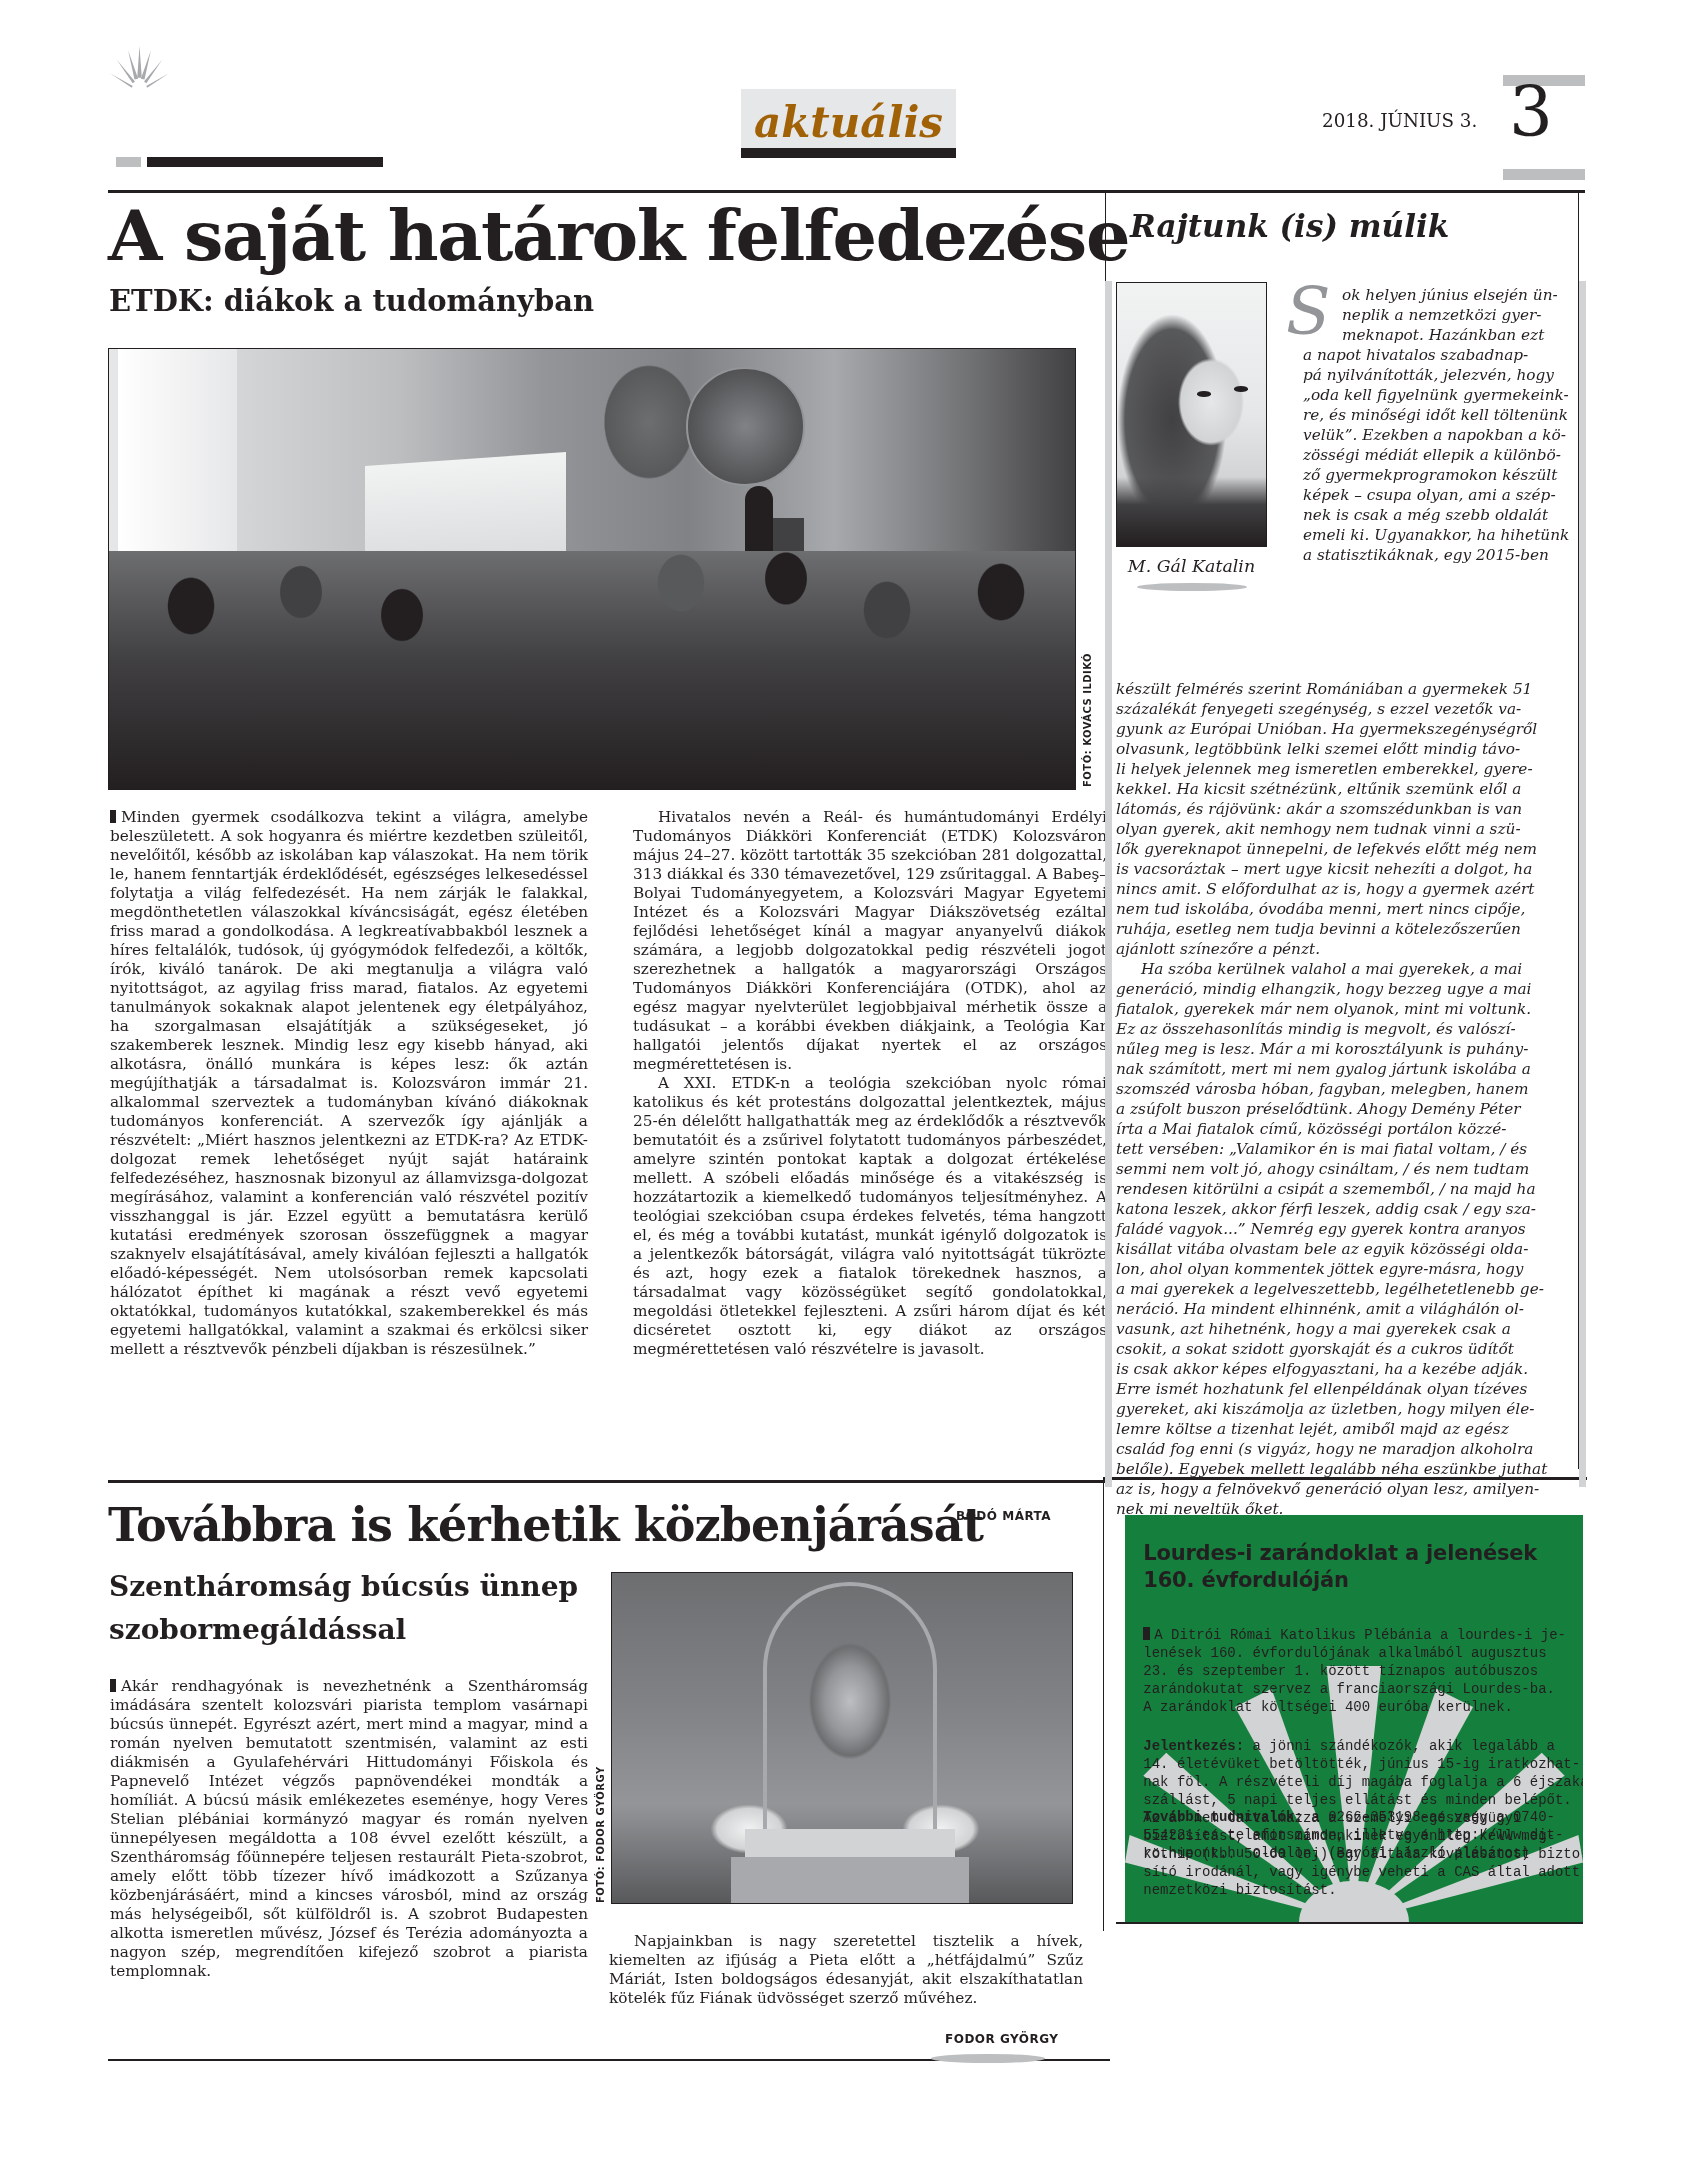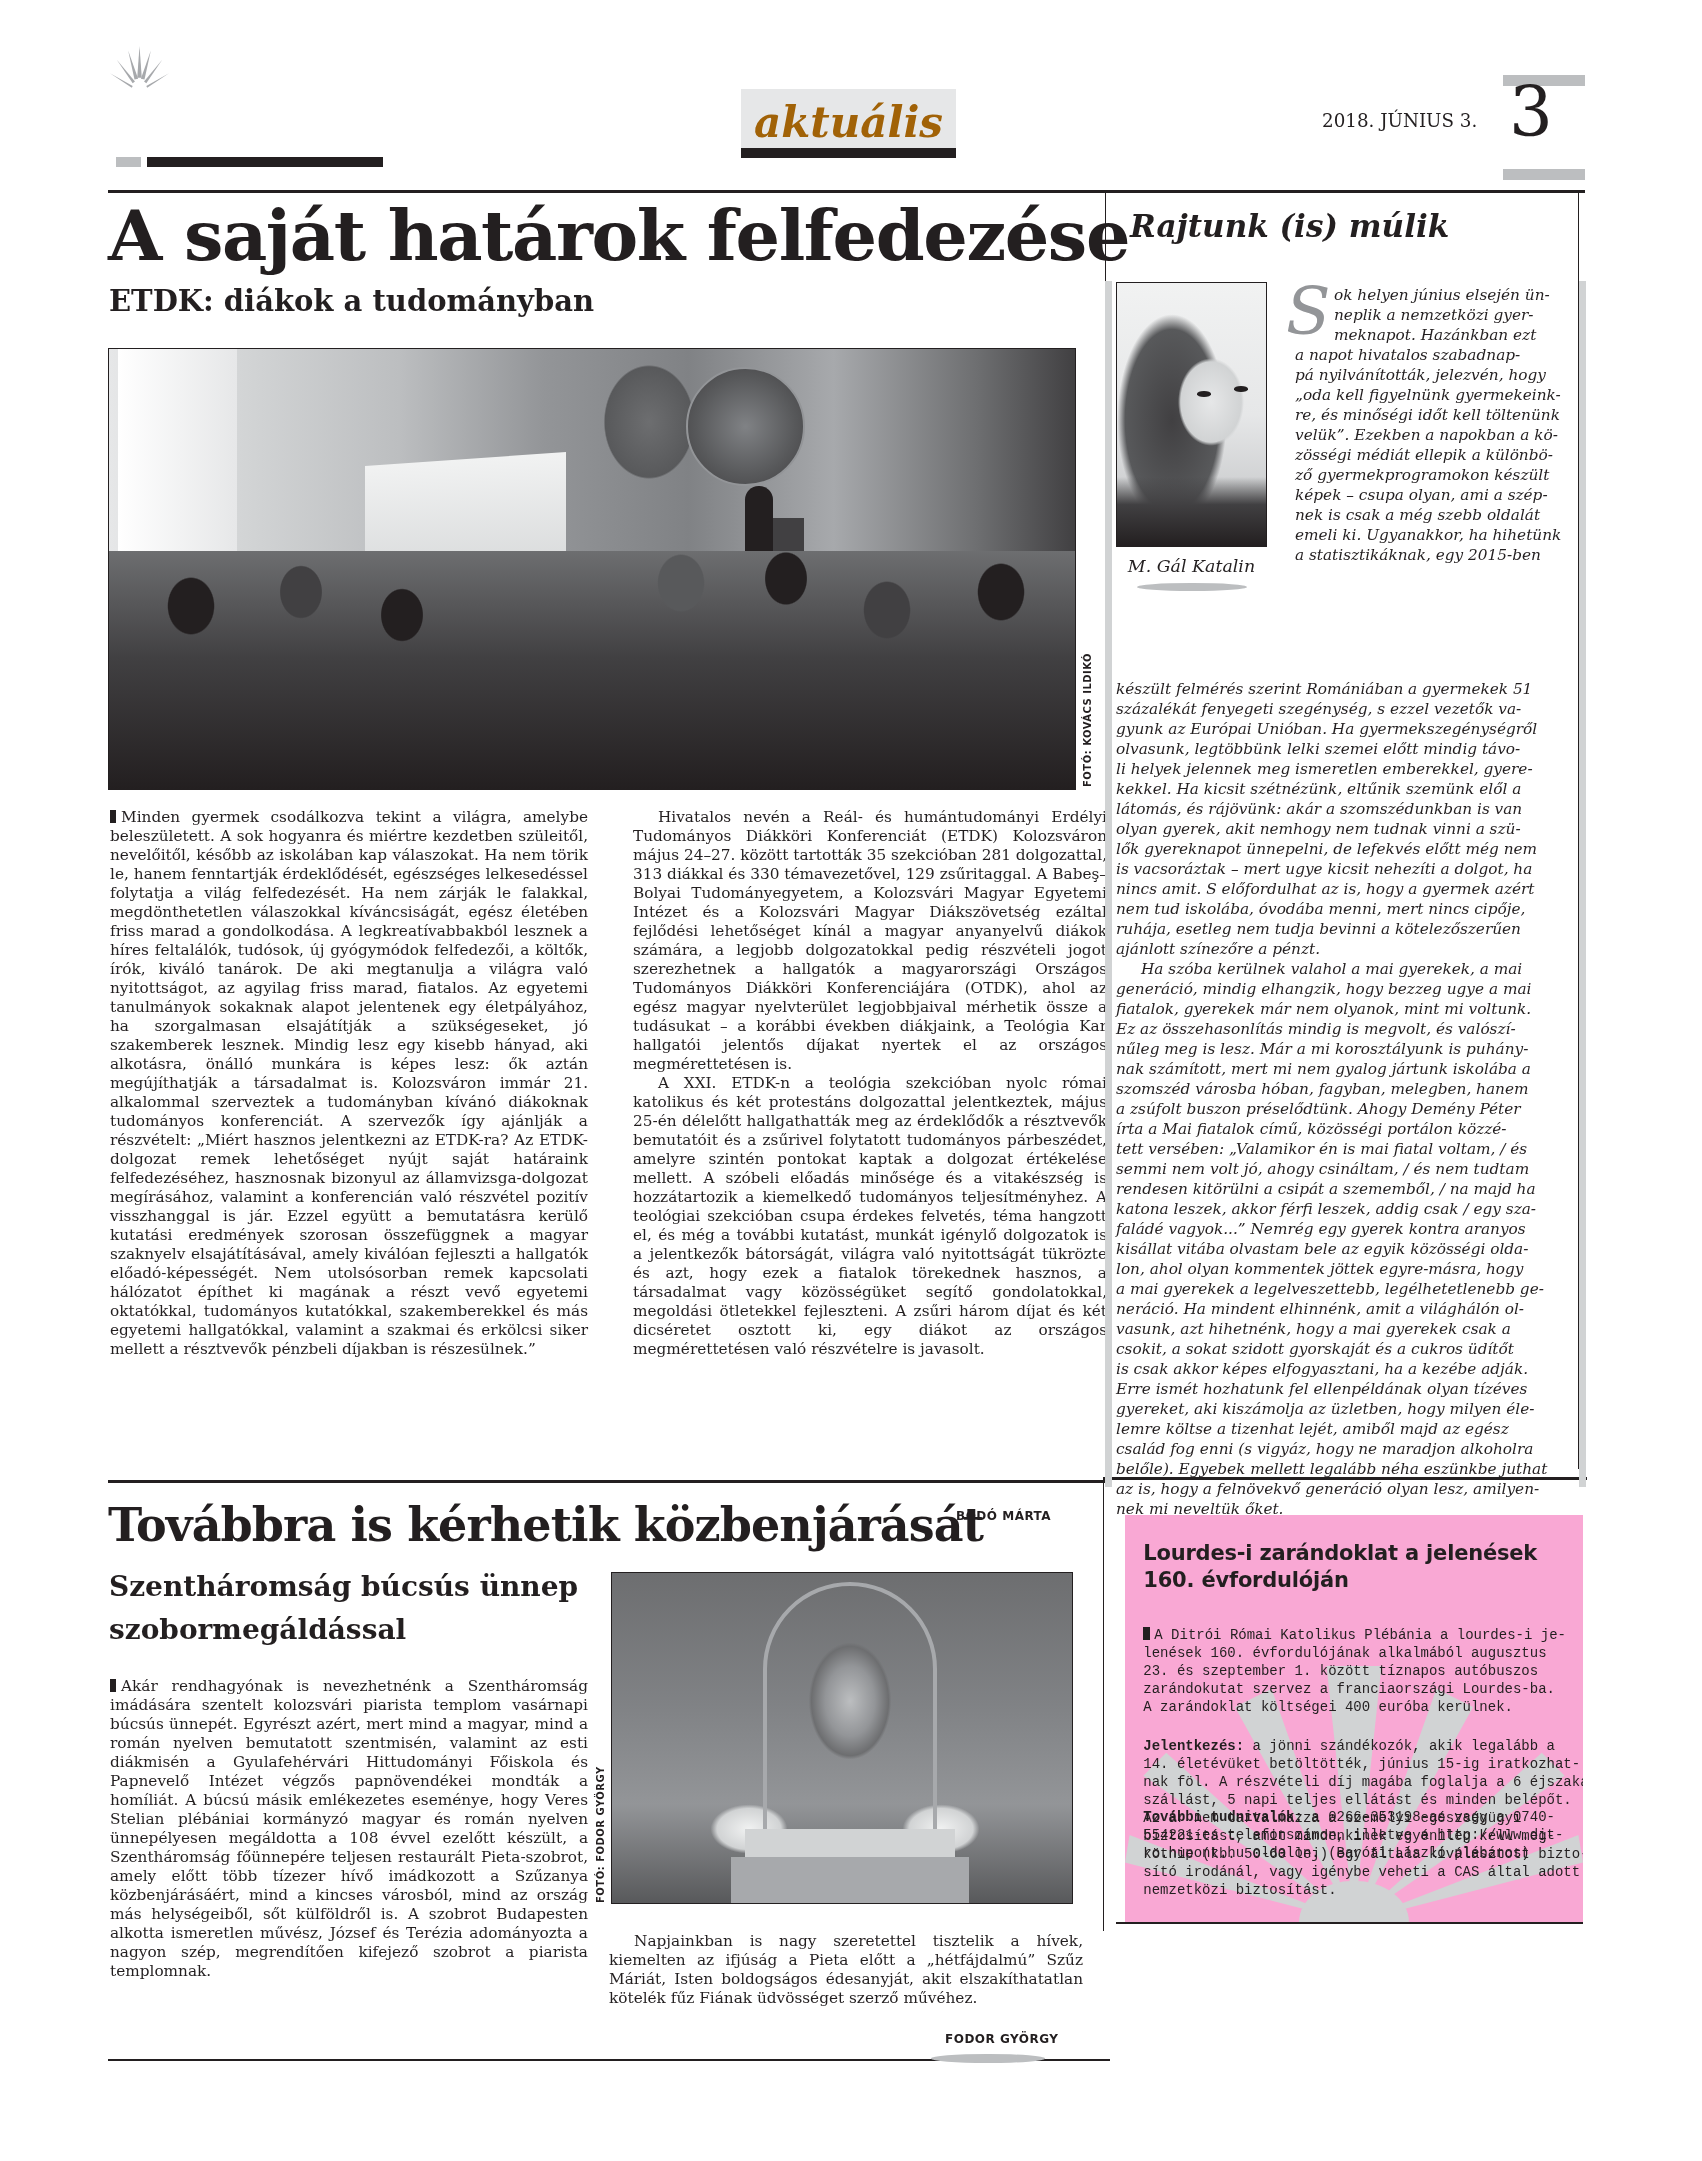--- a/index.html
+++ b/index.html
@@ -73,42 +73,42 @@
       radial-gradient(ellipse 78px 151px at 55px 137px, #414042 0%, #58595b 60%, transparent 70%),
       linear-gradient(180deg, #f1f2f2 0%, #e6e7e8 50%, #bcbec0 100%);
   }
   .col-portrait .eye { position: absolute; width: 13.7px; height: 5.5px; border-radius: 50%; background: #231f20; }
   .col-portrait .shoulder { position: absolute; left: 0; bottom: 0; width: 100%; height: 69px; background: linear-gradient(180deg, transparent 0%, #414042 40%, #231f20 100%); }
   .col-author { position: absolute; left: 1116px; top: 556px; width: 151px; text-align: center; font-family: "DejaVu Serif", serif; font-style: italic; font-size: 17.4px; color: #231f20; }
   .col-author-oval { position: absolute; left: 1137px; top: 583px; width: 110px; height: 8.2px; border-radius: 50%; background: #bcbec0; }
 
   .col-dropcap { position: absolute; left: 1286px; top: 279px; font-family: "DejaVu Serif", serif; font-style: italic; font-size: 65px; line-height: 1; color: #939598; }
   .col-text-top { position: absolute; left: 1295px; top: 285px; width: 270px; font-family: "DejaVu Serif", serif; font-style: italic; font-size: 15.3px; line-height: 20px; color: #231f20; }
-  .col-text-top .line { display: block; white-space: nowrap; }
+  .col-text-top .line { display: block; white-space: nowrap; margin-left: 8px; }
   .col-text-top .line.dc { padding-left: 39px; }
   .col-text-main { position: absolute; left: 1116px; top: 679px; width: 453px; font-family: "DejaVu Serif", serif; font-style: italic; font-size: 15.3px; line-height: 20px; color: #231f20; }
   .col-text-main .line { display: block; white-space: nowrap; }
   .col-text-main .line.indent { padding-left: 25px; }
 
   
   .a2-title { position: absolute; left: 108px; top: 1498px; font-family: "DejaVu Serif", serif; font-weight: bold; font-size: 46px; letter-spacing: -0.9px; color: #231f20; }
   .a2-subtitle { position: absolute; left: 109px; top: 1565px; width: 503px; font-family: "DejaVu Serif", serif; font-weight: bold; font-size: 28px; line-height: 43px; color: #231f20; }
   .photo-pieta { left: 611px; top: 1572px; width: 462px; height: 332px;
     background:
       radial-gradient(ellipse 64px 41px at 137px 256px, #f1f2f2 0%, #d1d3d4 50%, transparent 60%),
       radial-gradient(ellipse 64px 41px at 329px 256px, #f1f2f2 0%, #d1d3d4 50%, transparent 60%),
       radial-gradient(ellipse 55px 78px at 238px 128px, #bcbec0 0%, #939598 45%, #6d6e70 70%, transparent 75%),
       linear-gradient(180deg, #6d6e70 0%, #808285 40%, #939598 70%, #58595b 100%);
   }
   .photo-pieta .niche { position: absolute; left: 151px; top: 9.2px; width: 174px; height: 256px; border-radius: 87px 87px 0 0; border: 4.6px solid #a7a9ac; }
   .photo-pieta .base { position: absolute; left: 133px; top: 256px; width: 210px; height: 27.5px; background: #d1d3d4; }
   .photo-pieta .base2 { position: absolute; left: 119px; top: 284px; width: 238px; height: 48px; background: #a7a9ac; }
 
   
-  .info-box { position: absolute; left: 1125px; top: 1515px; width: 458px; height: 407px; background: #f9a8d4; overflow: hidden; }
+  .info-box { position: absolute; left: 1125px; top: 1515px; width: 458px; height: 407px; background: #15803d; overflow: hidden; }
   .info-box .rays { position: absolute; left: 0; top: 0; width: 100%; height: 100%; }
   .info-title { position: absolute; left: 18.3px; top: 25px; width: 426px; font-family: "DejaVu Sans", sans-serif; font-weight: bold; font-size: 21px; line-height: 26.5px; color: #231f20; letter-spacing: -0.2px; }
   .info-text { position: absolute; left: 18.3px; width: 430px; font-family: Liberation Mono, monospace; font-size: 14px; line-height: 18px; color: #231f20; }
   .info-text .line { display: block; white-space: nowrap; }
   .info-text b { font-weight: bold; }
   .info-bottom-rule { position: absolute; left: 1116px; top: 1922px; width: 467px; height: 1.8px; background: #231f20; }
   .byline-oval { position: absolute; left: 931px; top: 2054px; width: 114px; height: 9.2px; border-radius: 50%; background: #bcbec0; }
 </style>
 </head>
 <body>

